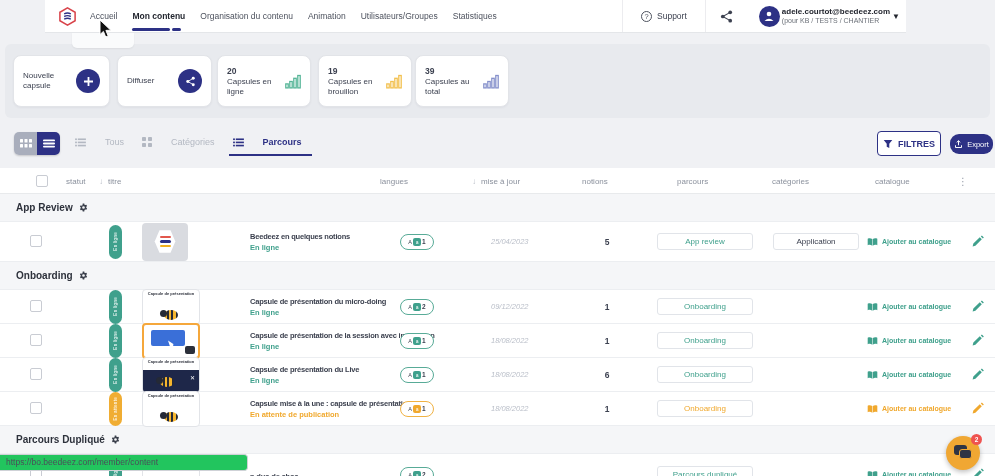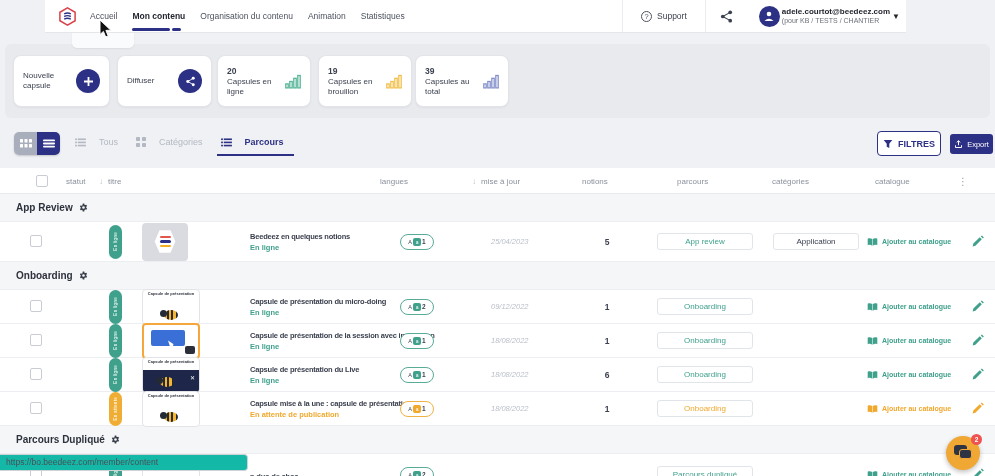--- a/index.html
+++ b/index.html
@@ -50,36 +50,36 @@
   .stat-label { font-size:8px; color:#3c4150; line-height:1.25; width:58px; }
   .stat-icon { margin-left:auto; }
   
   .toolbar { position:absolute; left:0; top:126px; width:995px; height:40px; }
   .view-toggle { position:absolute; left:14px; top:6px; width:46px; height:23px; border-radius:5px;
     overflow:hidden; display:flex; box-shadow:0 1px 2px rgba(0,0,0,.18); cursor:pointer; }
   .vt-half { flex:1; display:flex; align-items:center; justify-content:center; }
   .vt-grid { background:#a9aebc; }
   .vt-list { background:#2d3185; }
   .tabs { position:absolute; left:75px; top:4px; display:flex; gap:18px; align-items:center; height:26px; }
-  .tab { display:flex; gap:13px; align-items:center; font-size:9px; color:#b3b8c2;
+  .tab { display:flex; gap:19px; align-items:center; font-size:9px; color:#b3b8c2;
     cursor:pointer; position:relative; padding-bottom:2px; }
   .tab.active { color:#2d3185; font-weight:bold; }
   .tab.active::after { content:""; position:absolute; left:-4px; right:-10px; bottom:-7px;
     height:2px; background:#2d3185; }
   .searchbox { position:absolute; left:698px; top:7px; width:167px; height:22px;
     background:#eef0f3; border:1px solid #d9dce1; border-radius:3px;
     display:flex; align-items:center; padding:0 6px; gap:5px; }
   .searchbox input { border:none; outline:none; background:transparent; font-size:8.5px;
     font-style:italic; color:#4d525e; width:100%; font-family:inherit; }
   .searchbox input::placeholder { color:#a6abb5; }
   .btn-filters { position:absolute; left:877px; top:5px; width:64px; height:25px; background:#fff;
     border:1px solid #2d3185; border-radius:4px; display:flex; align-items:center;
     justify-content:center; gap:5px; color:#2d3185; font-size:9px; font-weight:bold; cursor:pointer; }
   .btn-export { position:absolute; left:950px; top:8px; width:43px; height:20px; background:#2d3185;
-    border-radius:3px; color:#fff; font-size:7.5px; display:flex; align-items:center;
+    border-radius:9px; color:#fff; font-size:7.5px; display:flex; align-items:center;
     justify-content:center; gap:4px; cursor:pointer; }
   
   .table { position:absolute; left:0; top:168px; width:995px; height:308px; background:#fff; }
   .thead { position:relative; height:26px; border-bottom:1px solid #e8eaec; font-size:8px; color:#8b919d; }
   .thead > * { position:absolute; top:50%; transform:translateY(-50%); white-space:nowrap;margin-left:20px; }
   .arrow { color:#b6bbc4; font-size:8px; }
   .dots { color:#9aa0ab; font-size:10px; letter-spacing:0; }
   .checkbox { width:12px; height:12px; border:1px solid #c9ccd3; border-radius:2px;
     background:#fff; display:inline-block; cursor:pointer; }
   .srow { height:28px; background:#f5f6f8; display:flex; align-items:center; padding-left:16px;
@@ -162,21 +162,21 @@
   .thumb.v-live-bee .live-panel { position:absolute; left:0; right:0; bottom:0; height:22px;
     background:#1e2749; }
   .thumb.v-live-bee .bee { bottom:5px; left:42%; }
   .thumb.v-live-bee .x { position:absolute; right:4px; top:4px; color:#fff; font-size:6px;
     font-style:normal; }
   
   .pencil { width:13px; height:13px; }
   .pencil path { fill:#3fa08c; }
   .book-icon path { fill:#3fa08c; }
   
-  .url-tooltip { position:absolute; left:0; top:454px; width:248px; height:17px; background:#14b8a6;
+  .url-tooltip { position:absolute; left:0; top:454px; width:248px; height:17px; background:#22c55e;
     border:1px solid #cfd2d7; border-left:none; border-radius:0 4px 4px 0; z-index:50;
     font-size:8.5px; color:#4a4f58; line-height:15px; padding-left:6px; white-space:nowrap;
     overflow:hidden; }
   .chat-fab { position:absolute; left:946px; top:436px; width:34px; height:34px; border-radius:50%;
     background:#f0a733; box-shadow:0 2px 5px rgba(0,0,0,.25); cursor:pointer; z-index:60; }
   .bubble { position:absolute; background:#2e3444; border-radius:3px; }
   .b1 { width:13px; height:10px; left:8px; top:9px; }
   .b2 { width:13px; height:10px; left:13px; top:13px; border:1.5px solid #f0a733; }
   .chat-badge { position:absolute; right:-2px; top:-2px; width:11px; height:11px; border-radius:50%;
     background:#ef5350; color:#fff; font-size:6.5px; font-weight:bold; display:flex;
@@ -189,20 +189,21 @@
 <header class="topnav">
   <svg class="logo" viewBox="0 0 20 20">
     <polygon points="10,1 18,5.5 18,14.5 10,19 2,14.5 2,5.5" fill="#fff" stroke="#d8434a" stroke-width="1.6"></polygon>
     <path d="M6.5 7.2 Q10 5.4 13.5 7.2 M6.5 10 Q10 8.2 13.5 10 M6.5 12.8 Q10 11 13.5 12.8" stroke="#2d3185" stroke-width="1.5" fill="none"></path>
   </svg>
   <nav class="nav-items">
       <span class="nav-item">Accueil</span>
       <span class="nav-item active">Mon contenu</span>
       <span class="nav-item">Organisation du contenu</span>
       <span class="nav-item">Animation</span>
+      <span class="nav-item">Utilisateurs/Groupes</span>
       <span class="nav-item">Statistiques</span>
     </nav>
   <div class="nav-right">
     <div class="nav-sep"></div>
     <div class="support">
       <span class="q-icon">?</span>
       <span class="support-label">Support</span>
     </div>
     <div class="nav-sep"></div>
     <div class="share-top">

